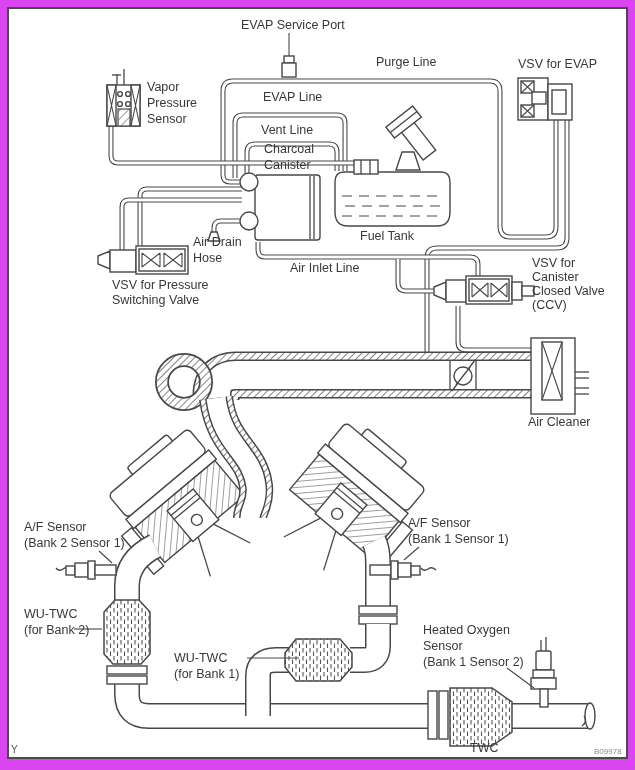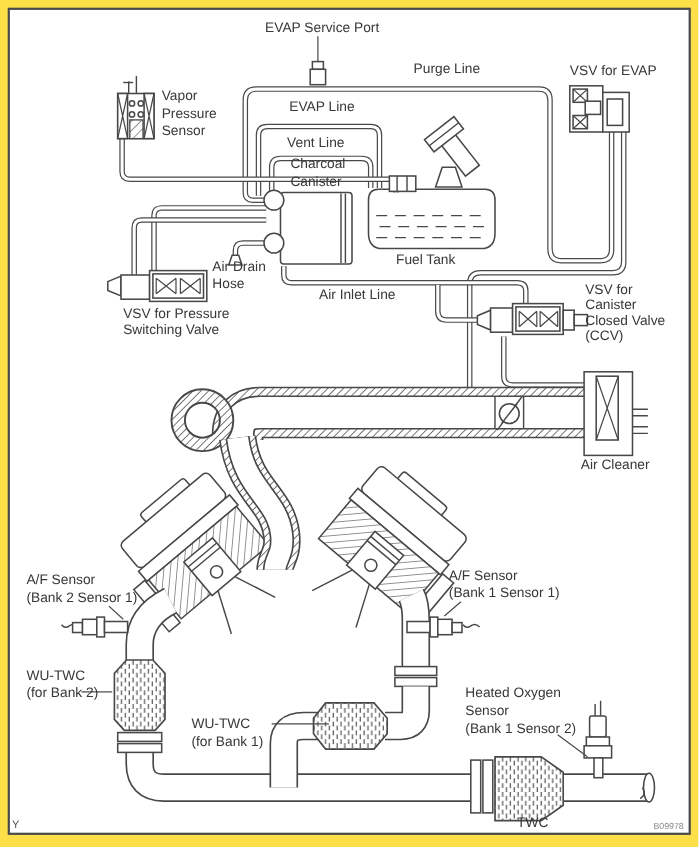--- a/index.html
+++ b/index.html
@@ -1,16 +1,16 @@
 <!DOCTYPE html>
 <html><head>
 <meta charset="utf-8">
 <style>
   html,body{margin:0;padding:0;background:#fff;}
-  .stage{position:relative;width:635px;height:770px;background:#fde047;overflow:hidden;}
+  .stage{position:relative;width:635px;height:770px;background:#d946ef;overflow:hidden;}
   svg{position:absolute;left:0;top:0;}
   .lbl{font-family:"Liberation Sans",sans-serif;font-size:12.5px;fill:#383838;}
   .lbl-sm{font-family:"Liberation Sans",sans-serif;font-size:10px;fill:#555;}
   .lbl-code{font-family:"Liberation Sans",sans-serif;font-size:8px;fill:#8a8a8a;}
   .ln{stroke:#484848;stroke-width:1.3;fill:none;}
   .shape{stroke:#484848;stroke-width:1.4;fill:#ffffff;}
   .tubeO{stroke:#484848;stroke-width:5;fill:none;stroke-linejoin:round;}
   .tubeI{stroke:#ffffff;stroke-width:2.8;fill:none;stroke-linejoin:round;}
   .pipeO{stroke:#484848;stroke-width:26;fill:none;stroke-linejoin:round;}
   .pipeI{stroke:#ffffff;stroke-width:23;fill:none;stroke-linejoin:round;}

